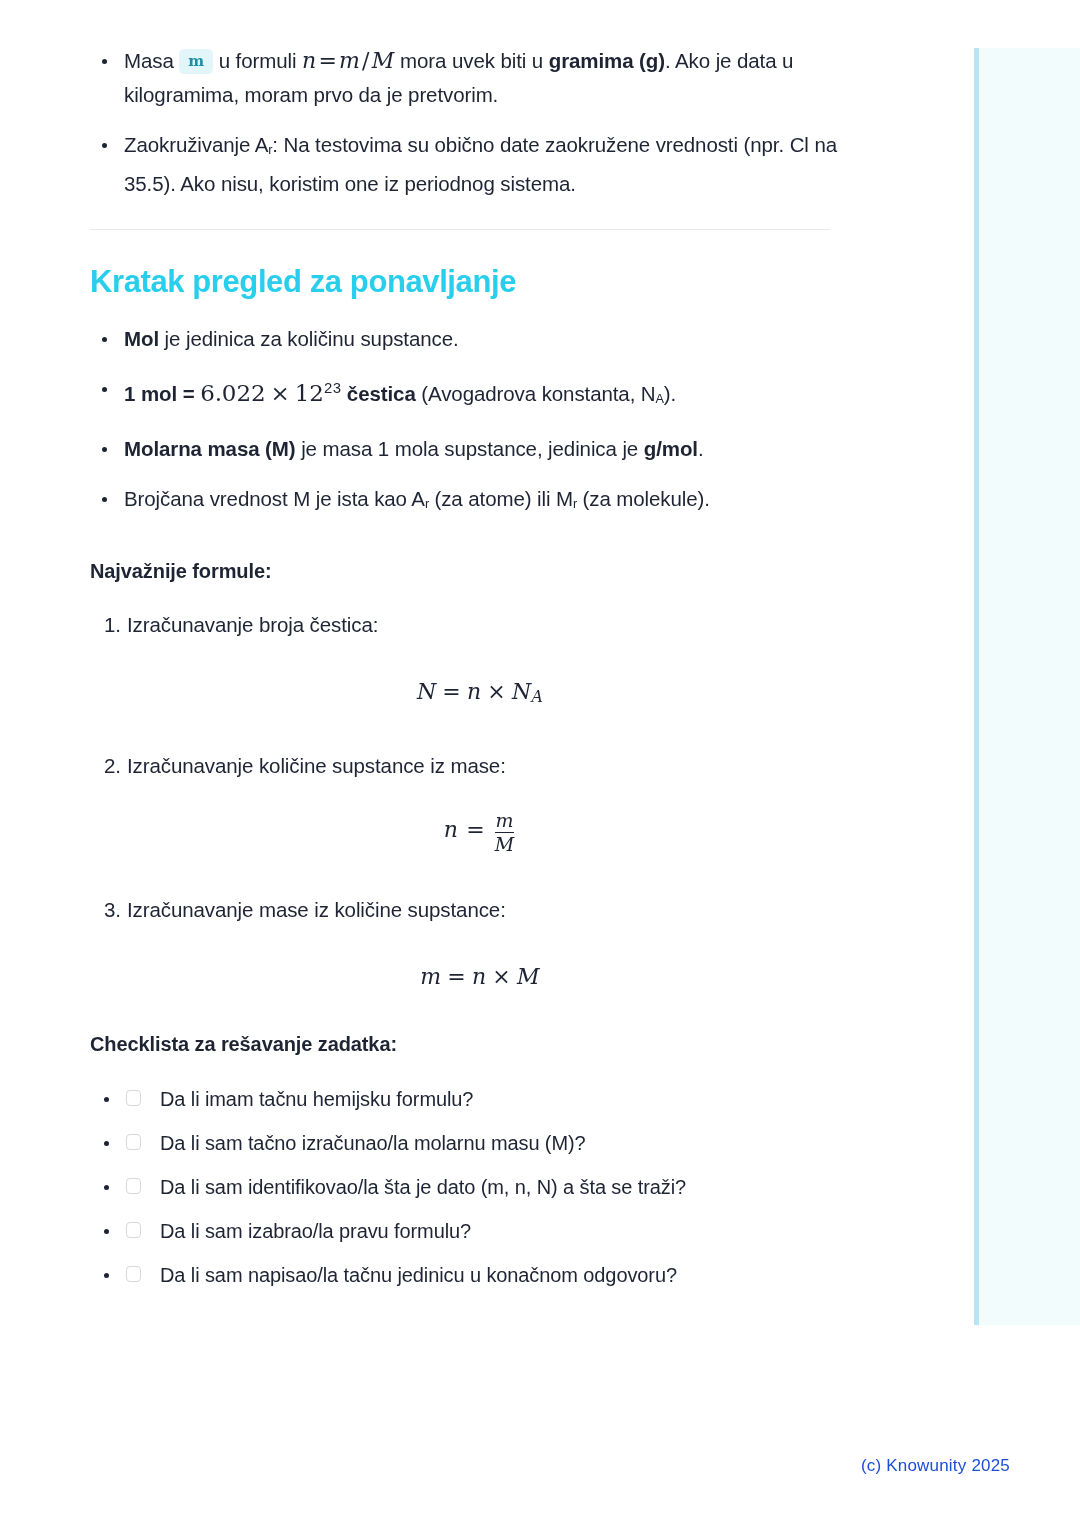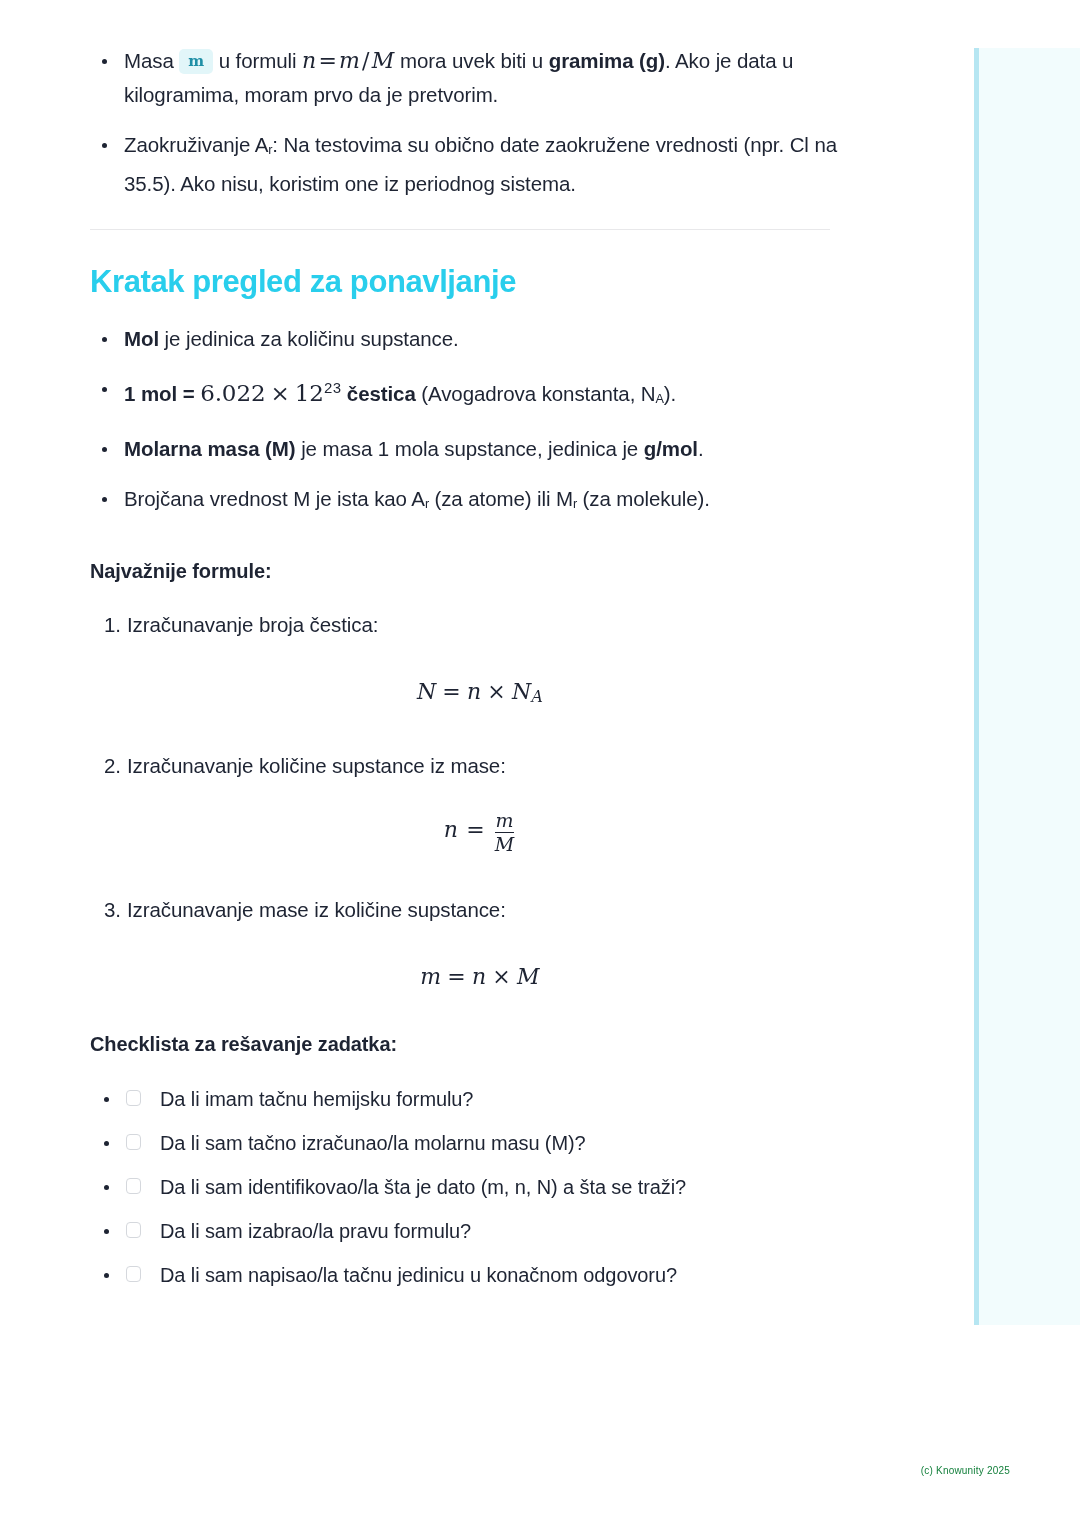--- a/index.html
+++ b/index.html
@@ -221,22 +221,22 @@
     border-radius: 4px;
     background: #ffffff;
     box-sizing: border-box;
   }
 
   
   .footer {
     position: absolute;
     right: 70px;
     bottom: 52px;
-    font-size: 10px;
-    color: #15803d;
+    font-size: 17px;
+    color: #1d4ed8;
     letter-spacing: 0.2px;
   }
 </style>
 </head>
 <body>
 
 <div class="side-panel">
   <div class="side-panel-bar"></div>
 </div>
 

